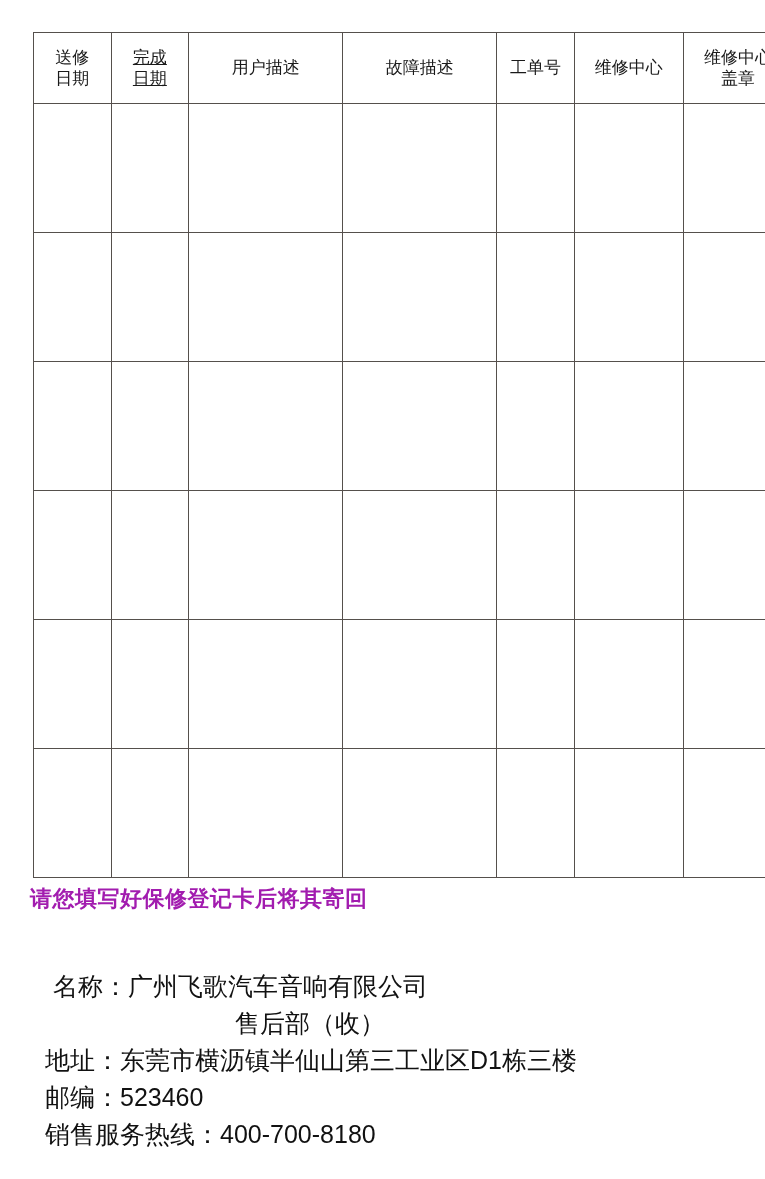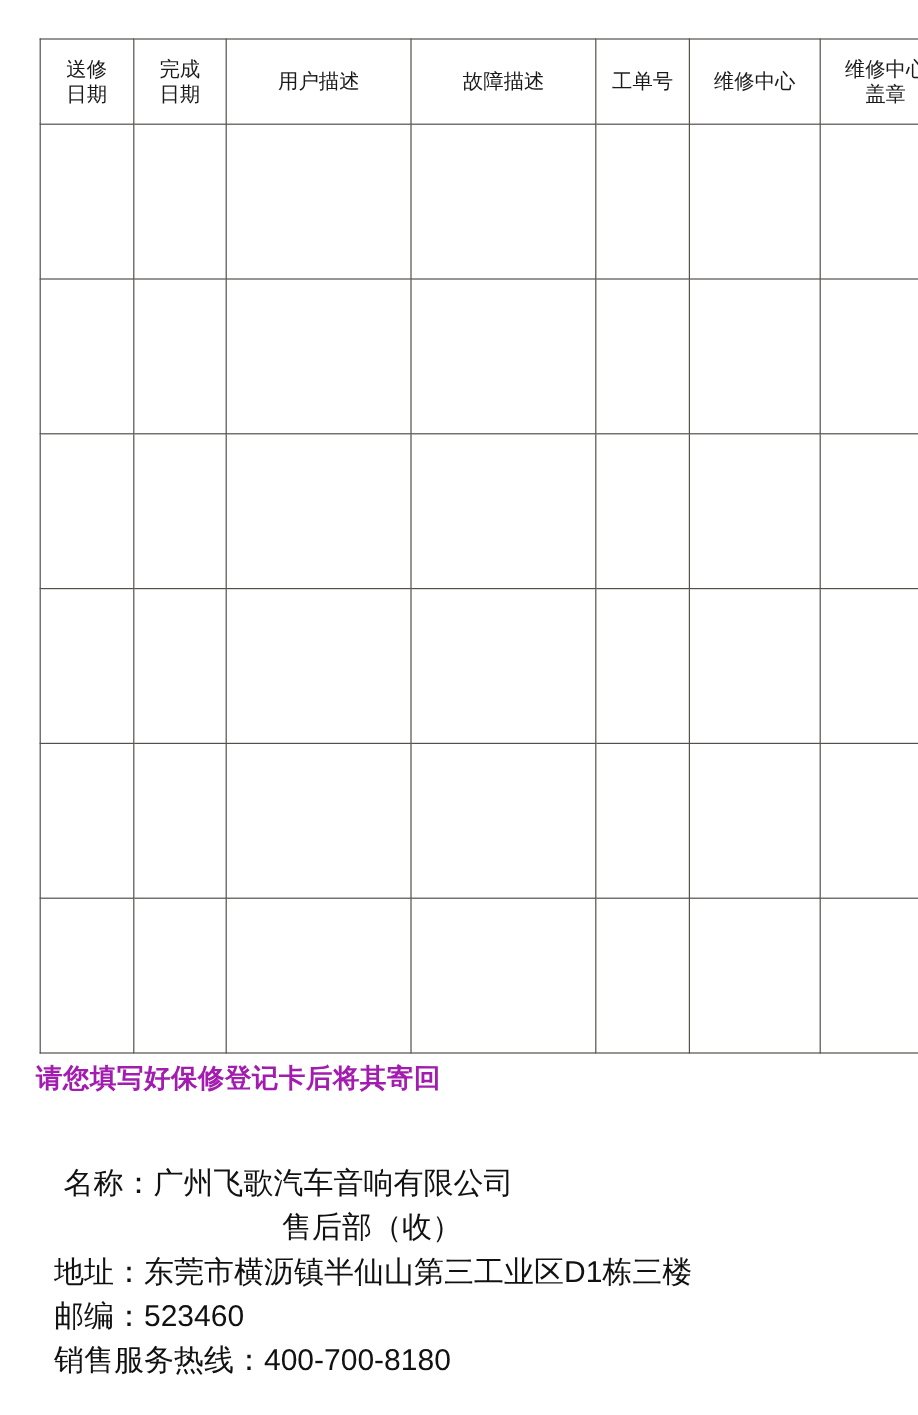--- a/index.html
+++ b/index.html
@@ -43,21 +43,21 @@
   }
   table.warranty thead th {
     height: 70px;
     font-size: 17px;
     line-height: 1.25;
   }
   table.warranty tbody td {
     height: 128px;
   }
   .col-1 { width: 68px; }
-  .col-2 { width: 68px; }
+  .col-2 { width: 68px; text-decoration: underline; }
   .col-3 { width: 136px; }
   .col-4 { width: 136px; }
   .col-5 { width: 68px; margin-left: 26px; }
   .col-6 { width: 96px; }
   .col-7 { width: 96px; }
   .hdr-line { display: block; }
   
   .instruction {
     position: absolute;
     left: 30px;

